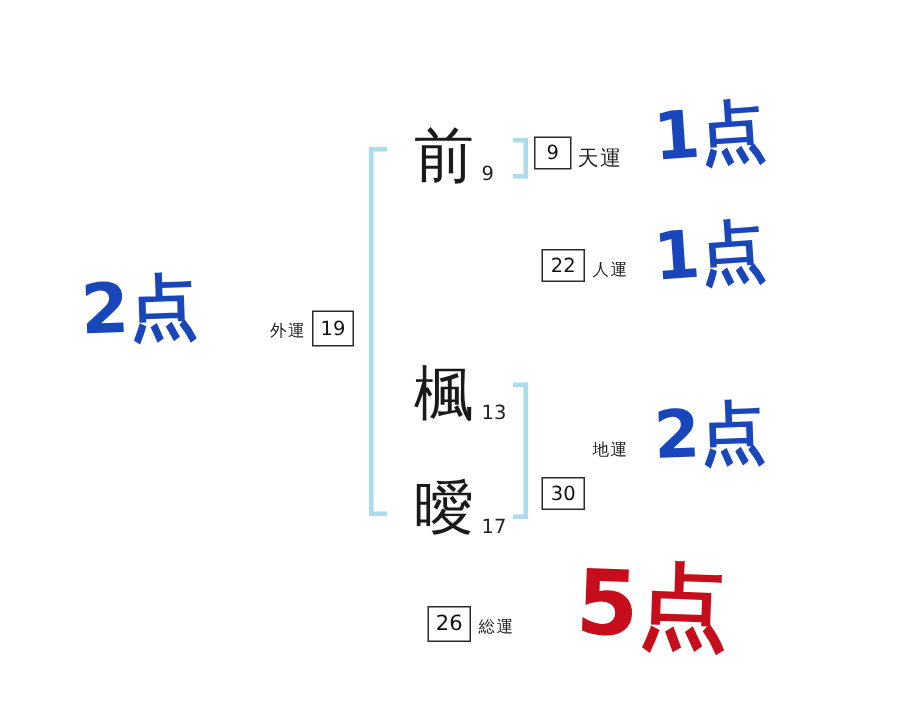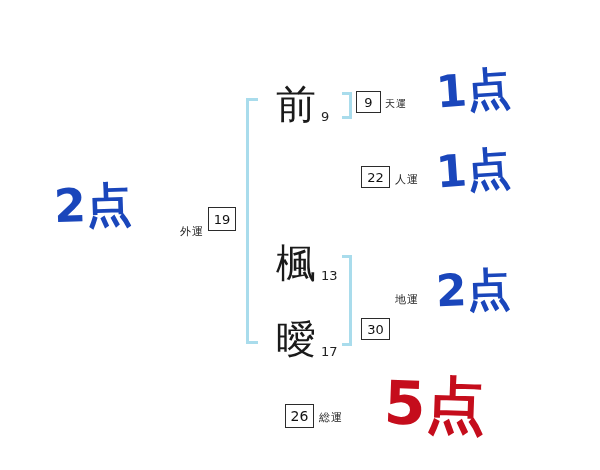--- a/index.html
+++ b/index.html
@@ -80,23 +80,23 @@
   .b-sou { left: 285px; top: 404px; width: 29px; height: 24px; font-size: 14px; }
 
   
   .small-label {
     position: absolute;
     font-size: 11px;
     color: #222;
     letter-spacing: 1px;
     white-space: nowrap;
   }
-  .l-ten { left: 385px; top: 97px; font-size: 10px; }
+  .l-ten { left: 385px; top: 97px; font-size: 14px; }
   .l-jin { left: 395px; top: 172px; }
-  .l-gai { left: 180px; top: 224px; }
+  .l-gai { left: 180px; top: 213px; }
   .l-chi { left: 395px; top: 292px; }
   .l-sou { left: 319px; top: 410px; }
 
   
   .score {
     position: absolute;
     font-weight: bold;
     line-height: 1;
     white-space: nowrap;
   }

